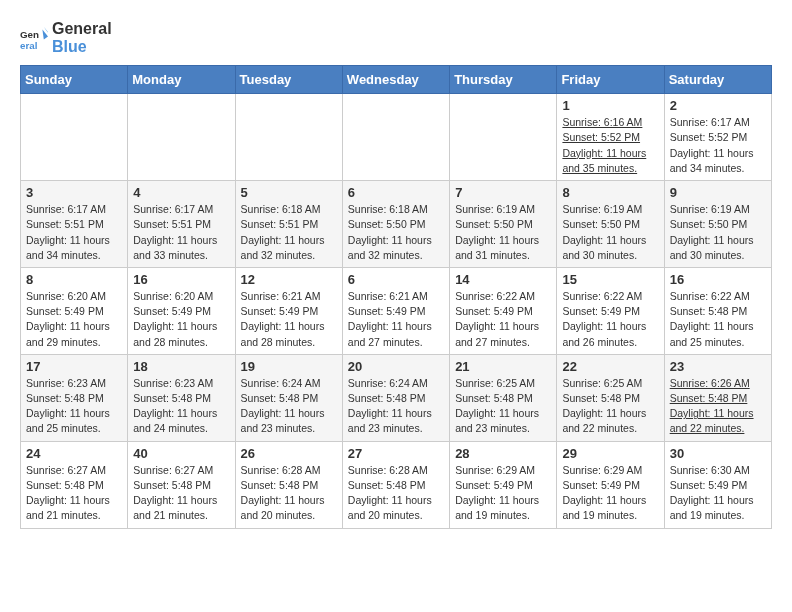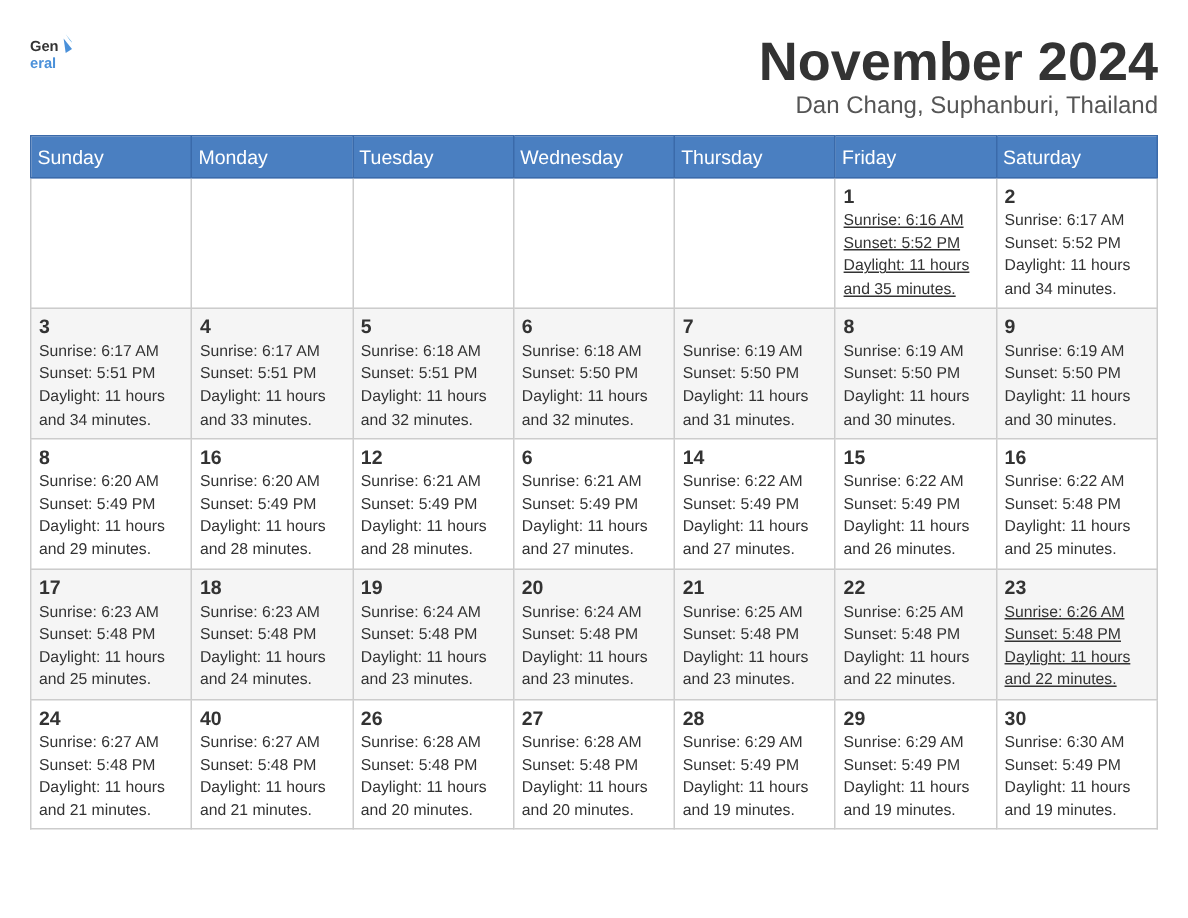--- a/index.html
+++ b/index.html
@@ -39,21 +39,21 @@
     }
     table {
       width: 100%;
       border-collapse: collapse;
       table-layout: fixed;
     }
     thead tr th {
       background: #4a7fc1;
       color: #fff;
       font-size: 13px;
-      font-weight: normal;
+      font-weight: bold;
       padding: 6px 4px;
       text-align: left;
       border: 1px solid #3a6aaa;
     }
     tbody tr td {
       border: 1px solid #ccc;
       vertical-align: top;
       padding: 4px 5px;
       font-size: 11px;
       color: #333;
@@ -82,24 +82,24 @@
 <body>
 
 <div class="header">
   <div class="logo">
     <svg class="logo-icon" viewBox="0 0 40 40">
       <text x="0" y="20" font-size="14" font-weight="bold" fill="#333">Gen</text>
       <text x="0" y="36" font-size="14" font-weight="bold" fill="#4a90d9">eral</text>
       <polygon points="32,8 40,18 34,22" fill="#4a90d9"></polygon>
       <polygon points="34,4 42,14 38,10" fill="#6ab0e8"></polygon>
     </svg>
-  </div>
-  <div class="title-block">
-    <div class="month-title">November 2024</div>
-    <div class="subtitle">Dan Chang, Suphanburi, Thailand</div>
+    <div>
+      <div style="font-size:16px;font-weight:bold;color:#333;line-height:1.1;">General</div>
+      <div style="font-size:16px;font-weight:bold;color:#4a90d9;line-height:1.1;">Blue</div>
+    </div>
   </div>
 </div>
 
 <table>
   <thead>
     <tr>
     <th>Sunday</th>
         <th>Monday</th>
         <th>Tuesday</th>
         <th>Wednesday</th>

